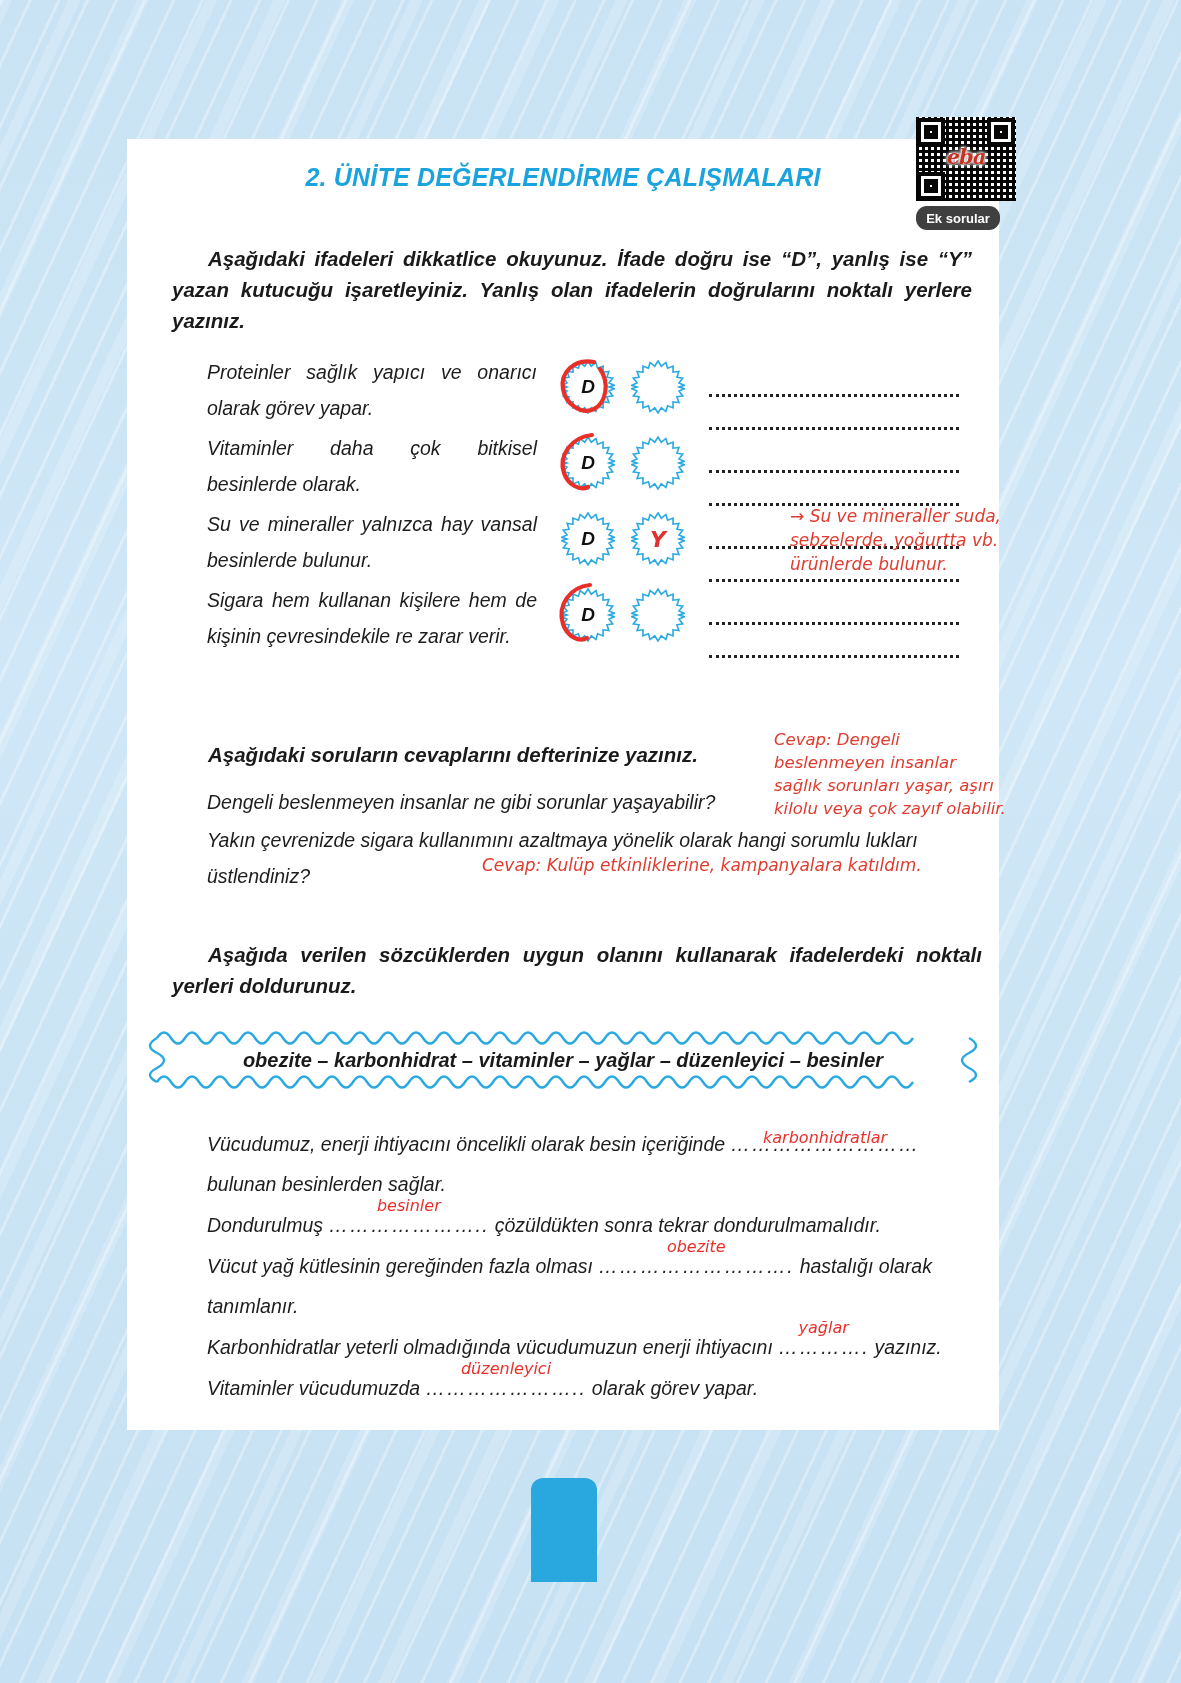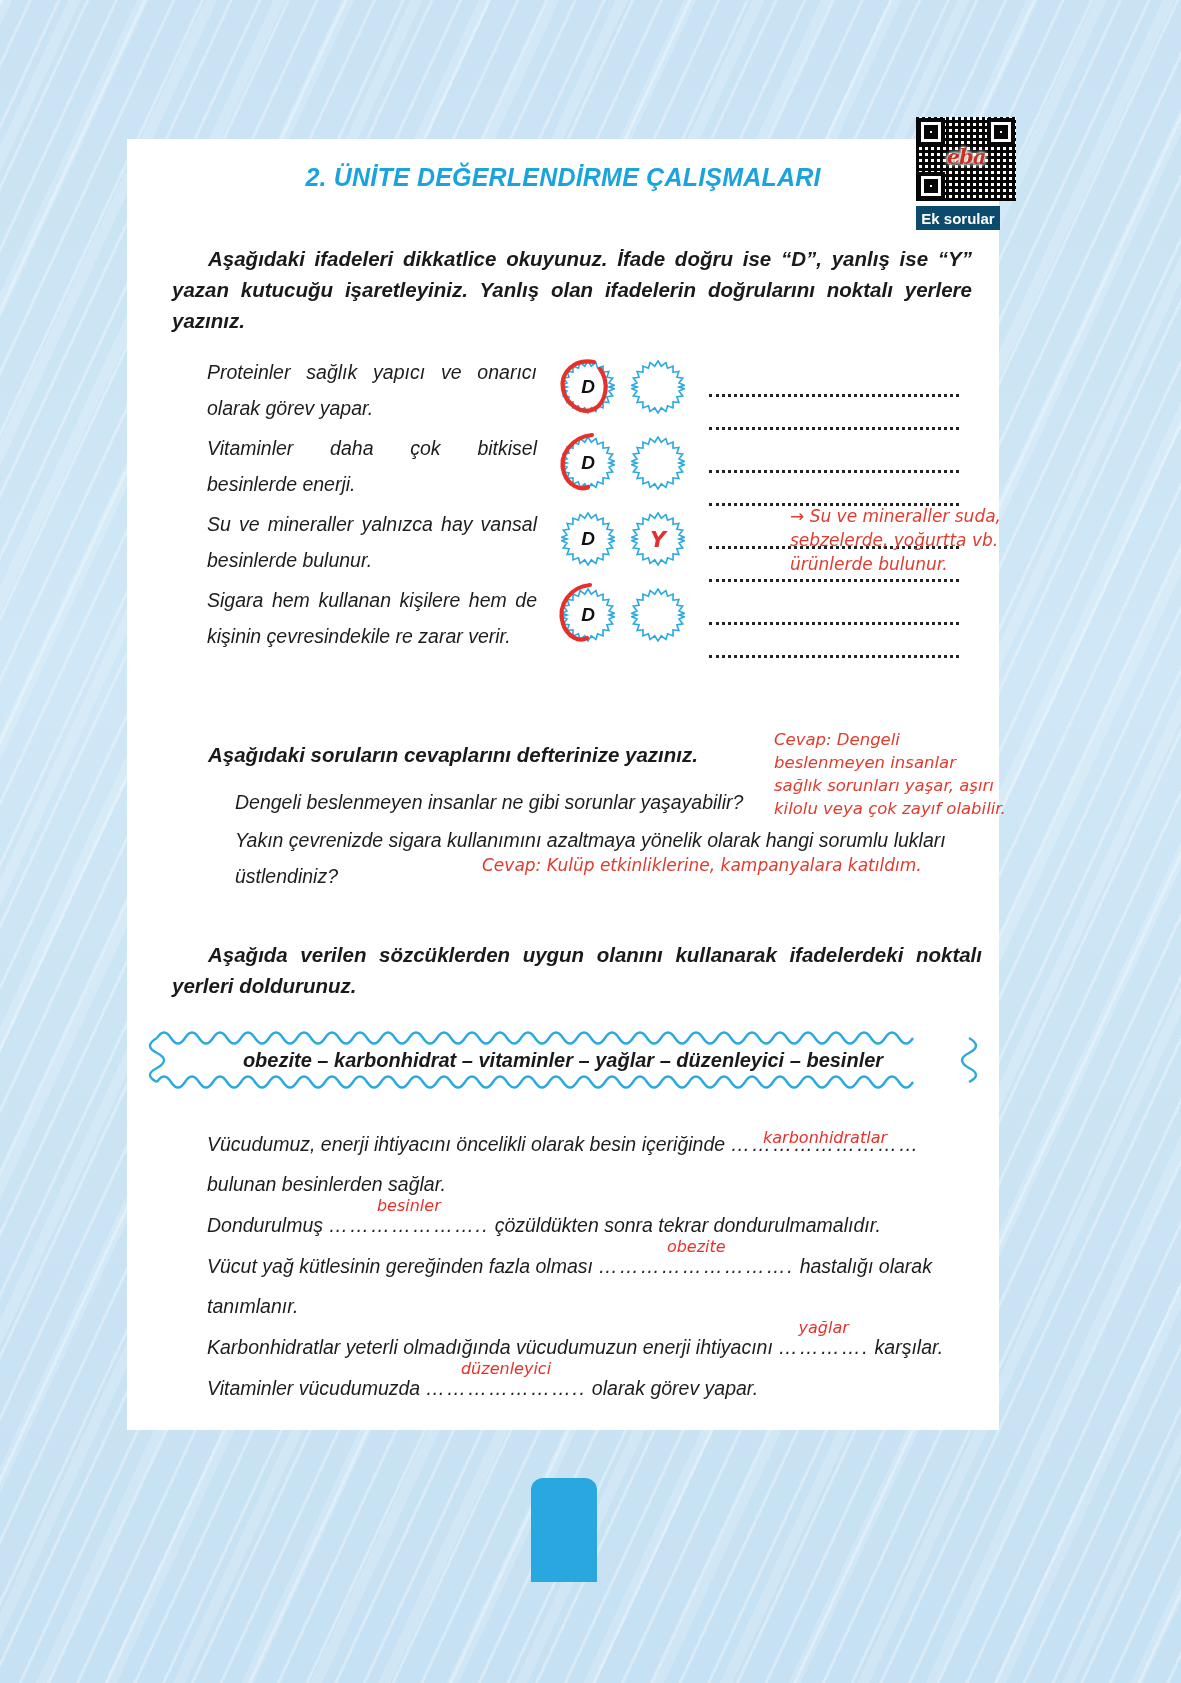--- a/index.html
+++ b/index.html
@@ -104,28 +104,28 @@
     font-weight: 700;
     font-size: 21px;
     color: #c0392b;
     letter-spacing: -1px;
     text-shadow: 0 0 3px #fff, 0 0 4px #fff, 0 0 6px #fff;
   }
   #qr-badge {
     margin-top: 5px;
     width: 84px;
     height: 24px;
-    background: #0c4a6e;
+    background: #404040;
     color: #fff;
-    font-size: 15px;
+    font-size: 13px;
     font-weight: bold;
     display: flex;
     align-items: center;
     justify-content: center;
-    border-radius: 0;
+    border-radius: 11px;
   }
 
   
   .page-title {
     position: absolute;
     left: 0;
     top: 24px;
     width: 872px;
     text-align: center;
     color: #1aa3dd;
@@ -244,21 +244,20 @@
   }
 
   .q-list {
     position: absolute;
     left: 80px;
     top: 645px;
     width: 760px;
     font-size: 19.5px;
     color: #1d1d1d;
     line-height: 36px;
-    margin-left: 28px;
   }
   .q-list div { margin-bottom: 2px; }
 
   
   #wordbank {
     position: absolute;
     left: 20px;
     top: 885px;
     width: 832px;
     height: 72px;
@@ -339,21 +338,21 @@
           </svg>
         </div>
       </div>
       <div class="dots">
         <div class="dotline"></div>
         <div class="dotline"></div>
       </div>
     </div>
 
     <div class="tf-row">
-      <div class="tf-text">Vitaminler daha çok bitkisel besinlerde enerji.</div>
+      <div class="tf-text">Vitaminler daha çok bitkisel besinlerde olarak.</div>
       <div class="tf-opts">
         <div class="starburst">
           <svg width="54" height="54" viewBox="0 0 54 54" aria-hidden="true">
             <polygon points="27,1 30.3,6.2 34.9,2.5 36.6,8.3 42.1,6.1 42,12.2 47.9,11.5 45.9,17.2 51.7,18.1 48,22.9 53.2,25.3 48,27 53.2,28.7 48,31.1 51.7,35.9 45.9,36.8 47.9,42.5 42,41.8 42.1,47.9 36.6,45.7 34.9,51.5 30.3,47.8 27,53 23.7,47.8 19.1,51.5 17.4,45.7 11.9,47.9 12,41.8 6.1,42.5 8.1,36.8 2.3,35.9 6,31.1 0.8,28.7 6,27 0.8,25.3 6,22.9 2.3,18.1 8.1,17.2 6.1,11.5 12,12.2 11.9,6.1 17.4,8.3 19.1,2.5 23.7,6.2" fill="#ffffff" stroke="#2aa9e0" stroke-width="1.6"></polygon>
           </svg>
           <span class="sb-letter">D</span>
           <svg class="circle-mark" viewBox="0 0 68 68">
             <path d="M38 6 C18 8, 4 26, 10 44 C14 56, 26 62, 34 58" fill="none" stroke="#e8302a" stroke-width="4.2" stroke-linecap="round"></path>
           </svg>
         </div>
@@ -466,21 +465,21 @@
 
     <div class="fill-p">
       <span>Dondurulmuş </span><span class="blank"><span>…………………..</span><span class="ans">besinler</span></span><span> çözüldükten sonra tekrar dondurulmamalıdır.</span>
     </div>
 
     <div class="fill-p">
       <span>Vücut yağ kütlesinin gereğinden fazla olması </span><span class="blank"><span>……………………….</span><span class="ans">obezite</span></span><span> hastalığı olarak tanımlanır.</span>
     </div>
 
     <div class="fill-p">
-      <span>Karbonhidratlar yeterli olmadığında vücudumuzun enerji ihtiyacını </span><span class="blank"><span>………….</span><span class="ans">yağlar</span></span><span> karşılar.</span>
+      <span>Karbonhidratlar yeterli olmadığında vücudumuzun enerji ihtiyacını </span><span class="blank"><span>………….</span><span class="ans">yağlar</span></span><span> yazınız.</span>
     </div>
 
     <div class="fill-p">
       <span>Vitaminler vücudumuzda </span><span class="blank"><span>…………………..</span><span class="ans">düzenleyici</span></span><span> olarak görev yapar.</span>
     </div>
 
   </div>
 </div>
 
 <div id="qr-wrap">

